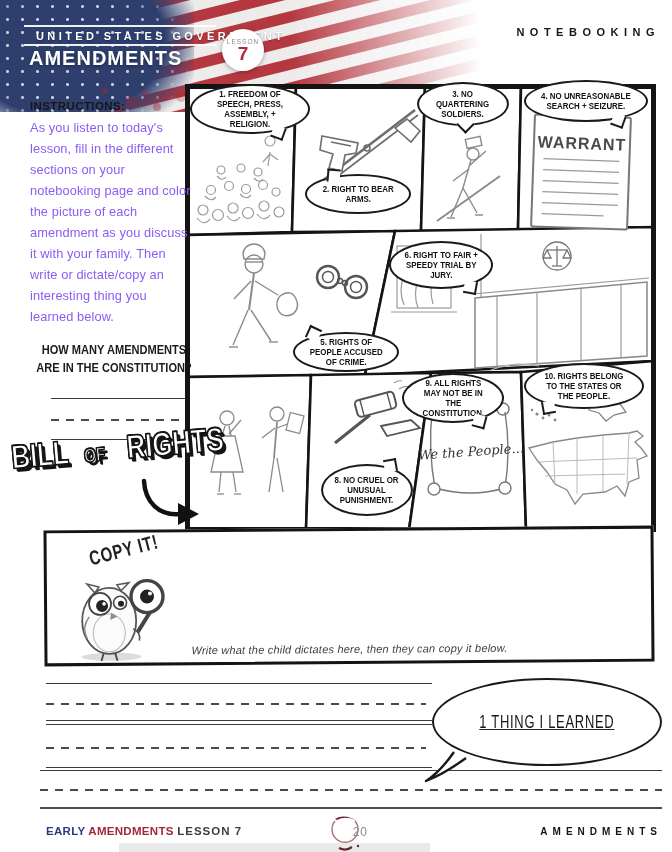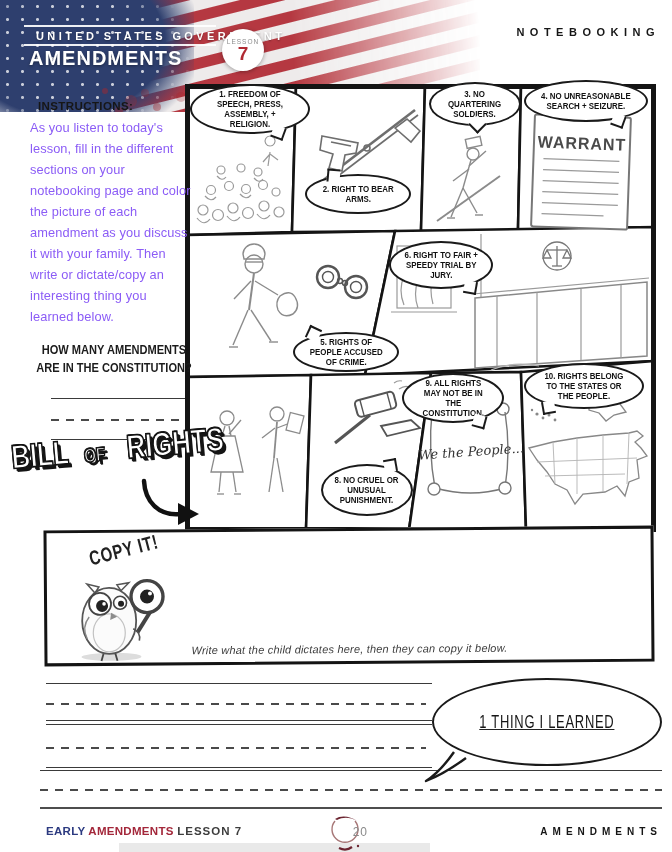--- a/index.html
+++ b/index.html
@@ -27,21 +27,21 @@
   .hdr-rule{position:absolute;height:2px;background:rgba(255,255,255,.92);z-index:2;}
   .eyebrow{position:absolute;left:36px;top:30px;z-index:2;color:#fff;font-size:11px;font-weight:700;letter-spacing:3.4px;text-shadow:0 1px 2px rgba(0,0,0,.35);}
   .doc-title{position:absolute;left:29px;top:47px;z-index:2;color:#fff;font-size:20px;font-weight:700;letter-spacing:1px;text-shadow:0 1px 3px rgba(0,0,0,.4);}
   .badge{position:absolute;left:222px;top:29px;width:42px;height:42px;border-radius:50%;background:#fff;z-index:3;
     box-shadow:0 1px 4px rgba(0,0,0,.35);display:flex;flex-direction:column;align-items:center;justify-content:center;}
   .badge .bl{font-size:6.5px;letter-spacing:1px;color:#8d8d8d;margin-bottom:-1px;}
   .badge .bn{font-size:19px;font-weight:700;color:#b02a33;line-height:1;}
   .corner{position:absolute;right:12px;top:26px;font-size:11px;font-weight:600;letter-spacing:5.5px;color:#161616;z-index:2;}
 
   
-  .ins-head{position:absolute;left:30px;top:100px;font-size:11.5px;font-weight:700;letter-spacing:.4px;color:#161616;z-index:3;margin-left:8px;}
+  .ins-head{position:absolute;left:30px;top:100px;font-size:11.5px;font-weight:700;letter-spacing:.4px;color:#161616;z-index:3;}
   .ins-body{position:absolute;left:30px;top:117px;width:162px;font-size:12.8px;line-height:21px;color:#8b5cf6;letter-spacing:.1px;z-index:3;}
   .question{position:absolute;left:18px;top:341px;width:192px;text-align:center;font-size:13.5px;font-weight:700;line-height:1.3;color:#1c1c1c;z-index:3;}
   .squish{display:inline-block;transform:scaleX(.82);transform-origin:center;}
   .line-solid{position:absolute;height:0;border-top:1.7px solid #3a3a3a;z-index:3;}
   .line-dash{position:absolute;height:2px;z-index:3;background:repeating-linear-gradient(90deg,#4a4a4a 0 8px,transparent 8px 15px);}
   .bor{position:absolute;left:20px;top:429px;width:200px;transform:rotate(-5deg);z-index:3;display:flex;align-items:baseline;justify-content:center;gap:5px;
     color:#fff;font-weight:800;-webkit-text-stroke:1.4px #101010;
     text-shadow:3px 3px 0 #151515,4px 4px 0 #151515,-1px -1px 0 #151515,1px -1px 0 #151515,-1px 1px 0 #151515;}
   .bor .big{font-size:33px;letter-spacing:0;transform:scaleX(.78);display:inline-block;}
   .bor .small{font-size:19px;transform:scaleX(.8);display:inline-block;}
@@ -301,21 +301,21 @@
   </svg>
 
   <div class="bubble" style="left:5px;top:0;width:120px;height:50px;">
     <span class="btxt">1. FREEDOM OF SPEECH, PRESS, ASSEMBLY, + RELIGION.</span>
     <span class="tail" style="bottom:-7px;left:80px;transform:rotate(20deg);"></span>
   </div>
   <div class="bubble" style="left:120px;top:90px;width:106px;height:40px;">
     <span class="btxt">2. RIGHT TO BEAR ARMS.</span>
     <span class="tail" style="top:-7px;left:20px;transform:rotate(185deg);"></span>
   </div>
-  <div class="bubble" style="left:244px;top:-2px;width:92px;height:44px;">
+  <div class="bubble" style="left:232px;top:-2px;width:92px;height:44px;">
     <span class="btxt">3. NO QUARTERING SOLDIERS.</span>
     <span class="tail" style="bottom:-7px;left:40px;transform:rotate(45deg);"></span>
   </div>
   <div class="bubble" style="left:339px;top:-4px;width:124px;height:42px;">
     <span class="btxt">4. NO UNREASONABLE SEARCH + SEIZURE.</span>
     <span class="tail" style="bottom:-7px;left:86px;transform:rotate(20deg);"></span>
   </div>
   <div class="bubble" style="left:108px;top:248px;width:106px;height:40px;">
     <span class="btxt">5. RIGHTS OF PEOPLE ACCUSED OF CRIME.</span>
     <span class="tail" style="top:-7px;left:12px;transform:rotate(205deg);"></span>

